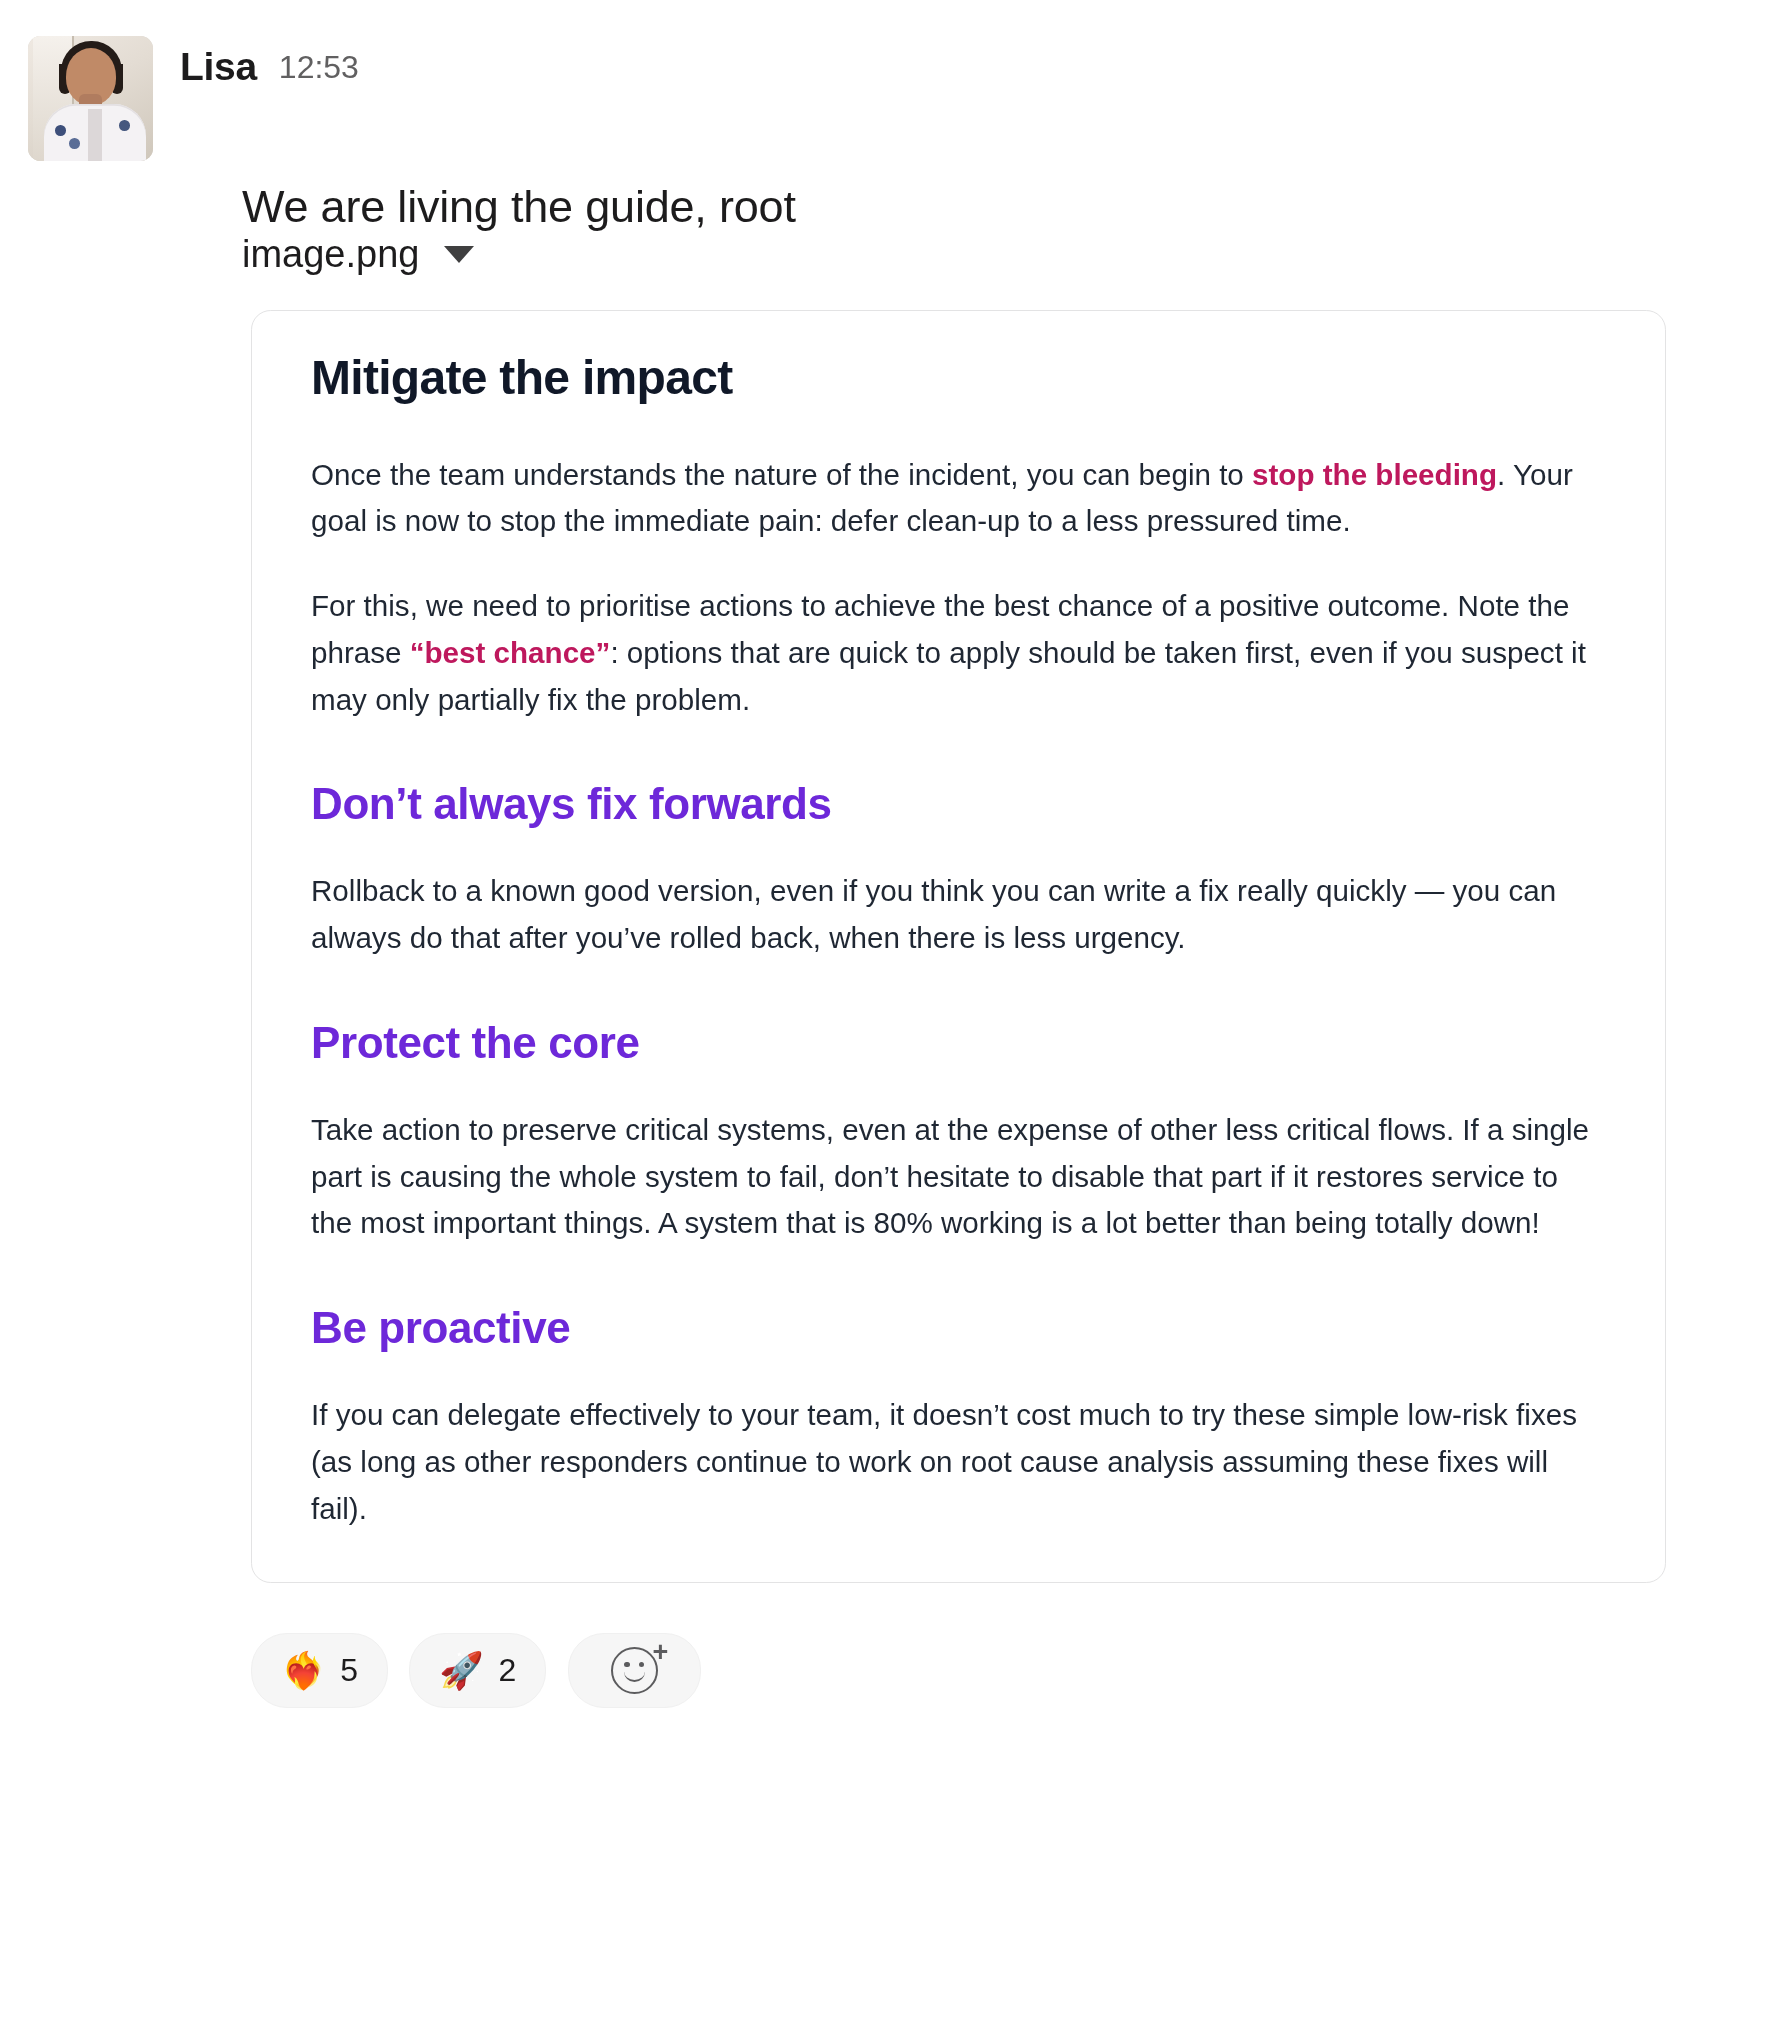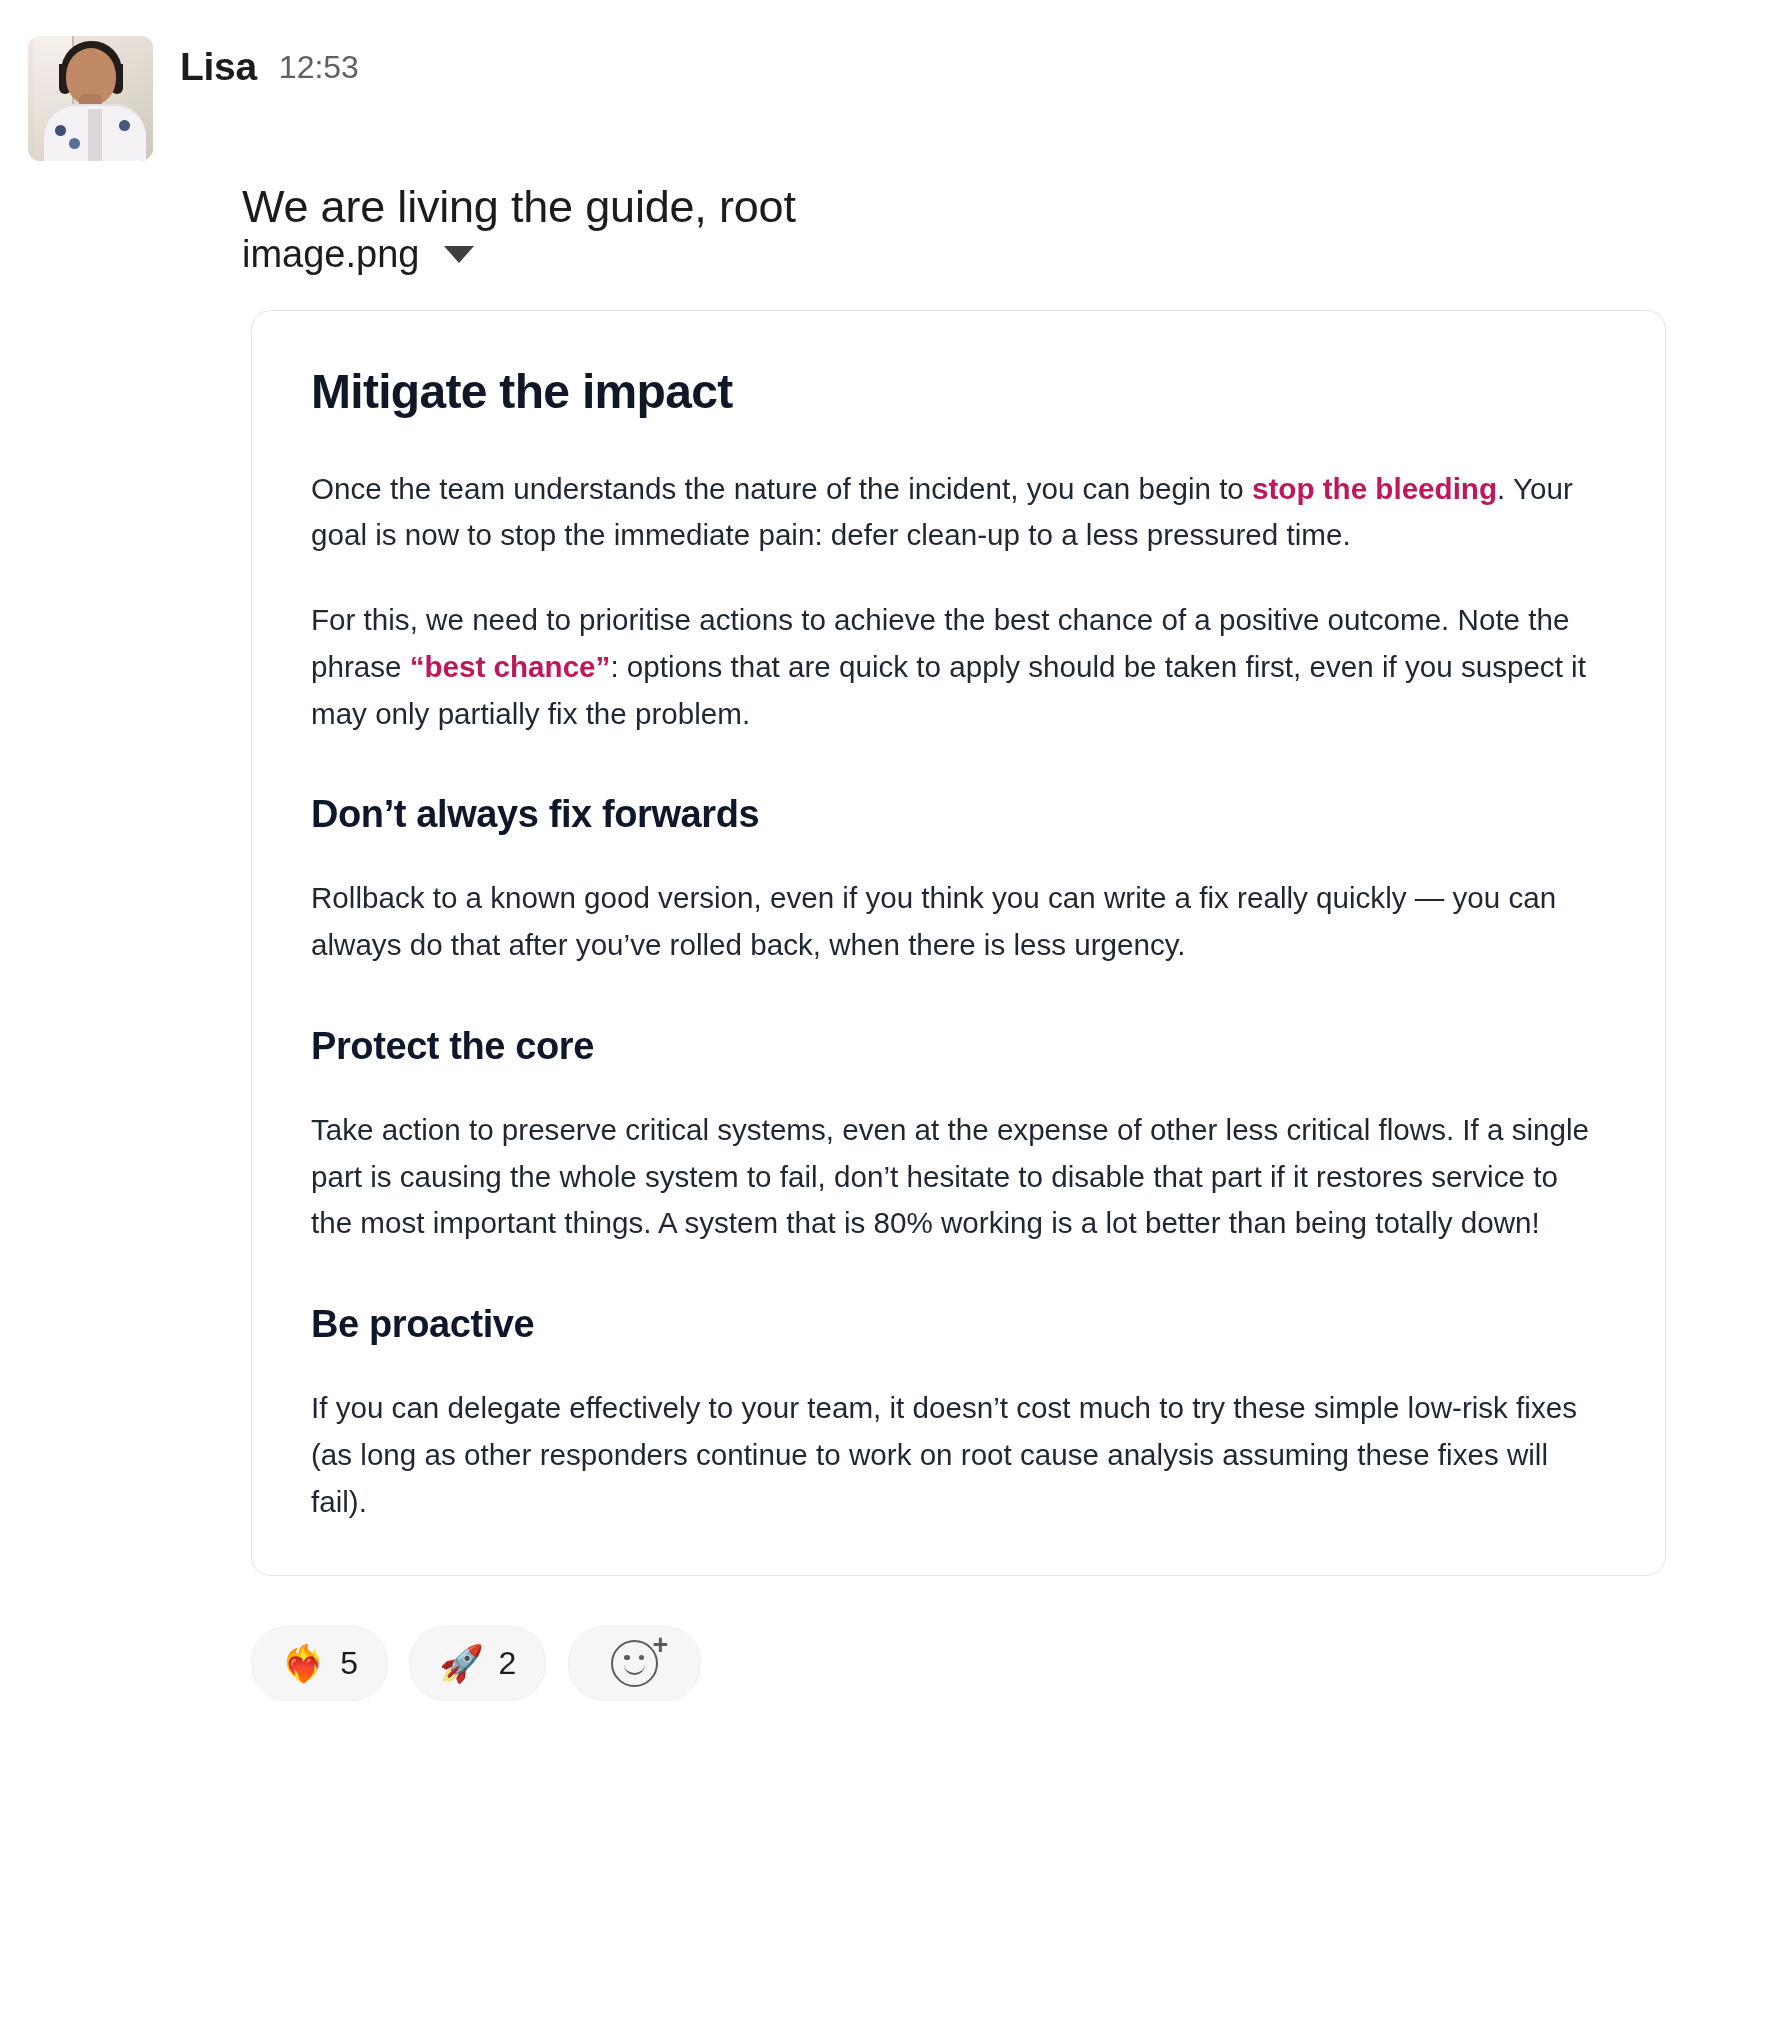--- a/index.html
+++ b/index.html
@@ -155,27 +155,27 @@
     width: 1415px;
     border: 1.8px solid #e3e3e4;
     border-radius: 19.7px;
     padding: 39px 59px 50px 59px;
     background: #fff;
   }
   .card h1 {
     font-size: 48px;
     font-weight: bold;
     color: #101828;
-    margin: 14px 0 47px 0;
+    margin: 0 0 47px 0;
     letter-spacing: -0.7px;
   }
   .card h2 {
-    font-size: 38px;
+    font-size: 44px;
     font-weight: bold;
-    color: #0f172a;
+    color: #6d28d9;
     margin: 56px 0 39px 0;
     letter-spacing: -0.4px;
   }
   .card p {
     font-size: 29.6px;
     line-height: 1.58;
     color: #1f2733;
     margin: 0 0 38px 0;
   }
   .card p:last-child { margin-bottom: 0; }

